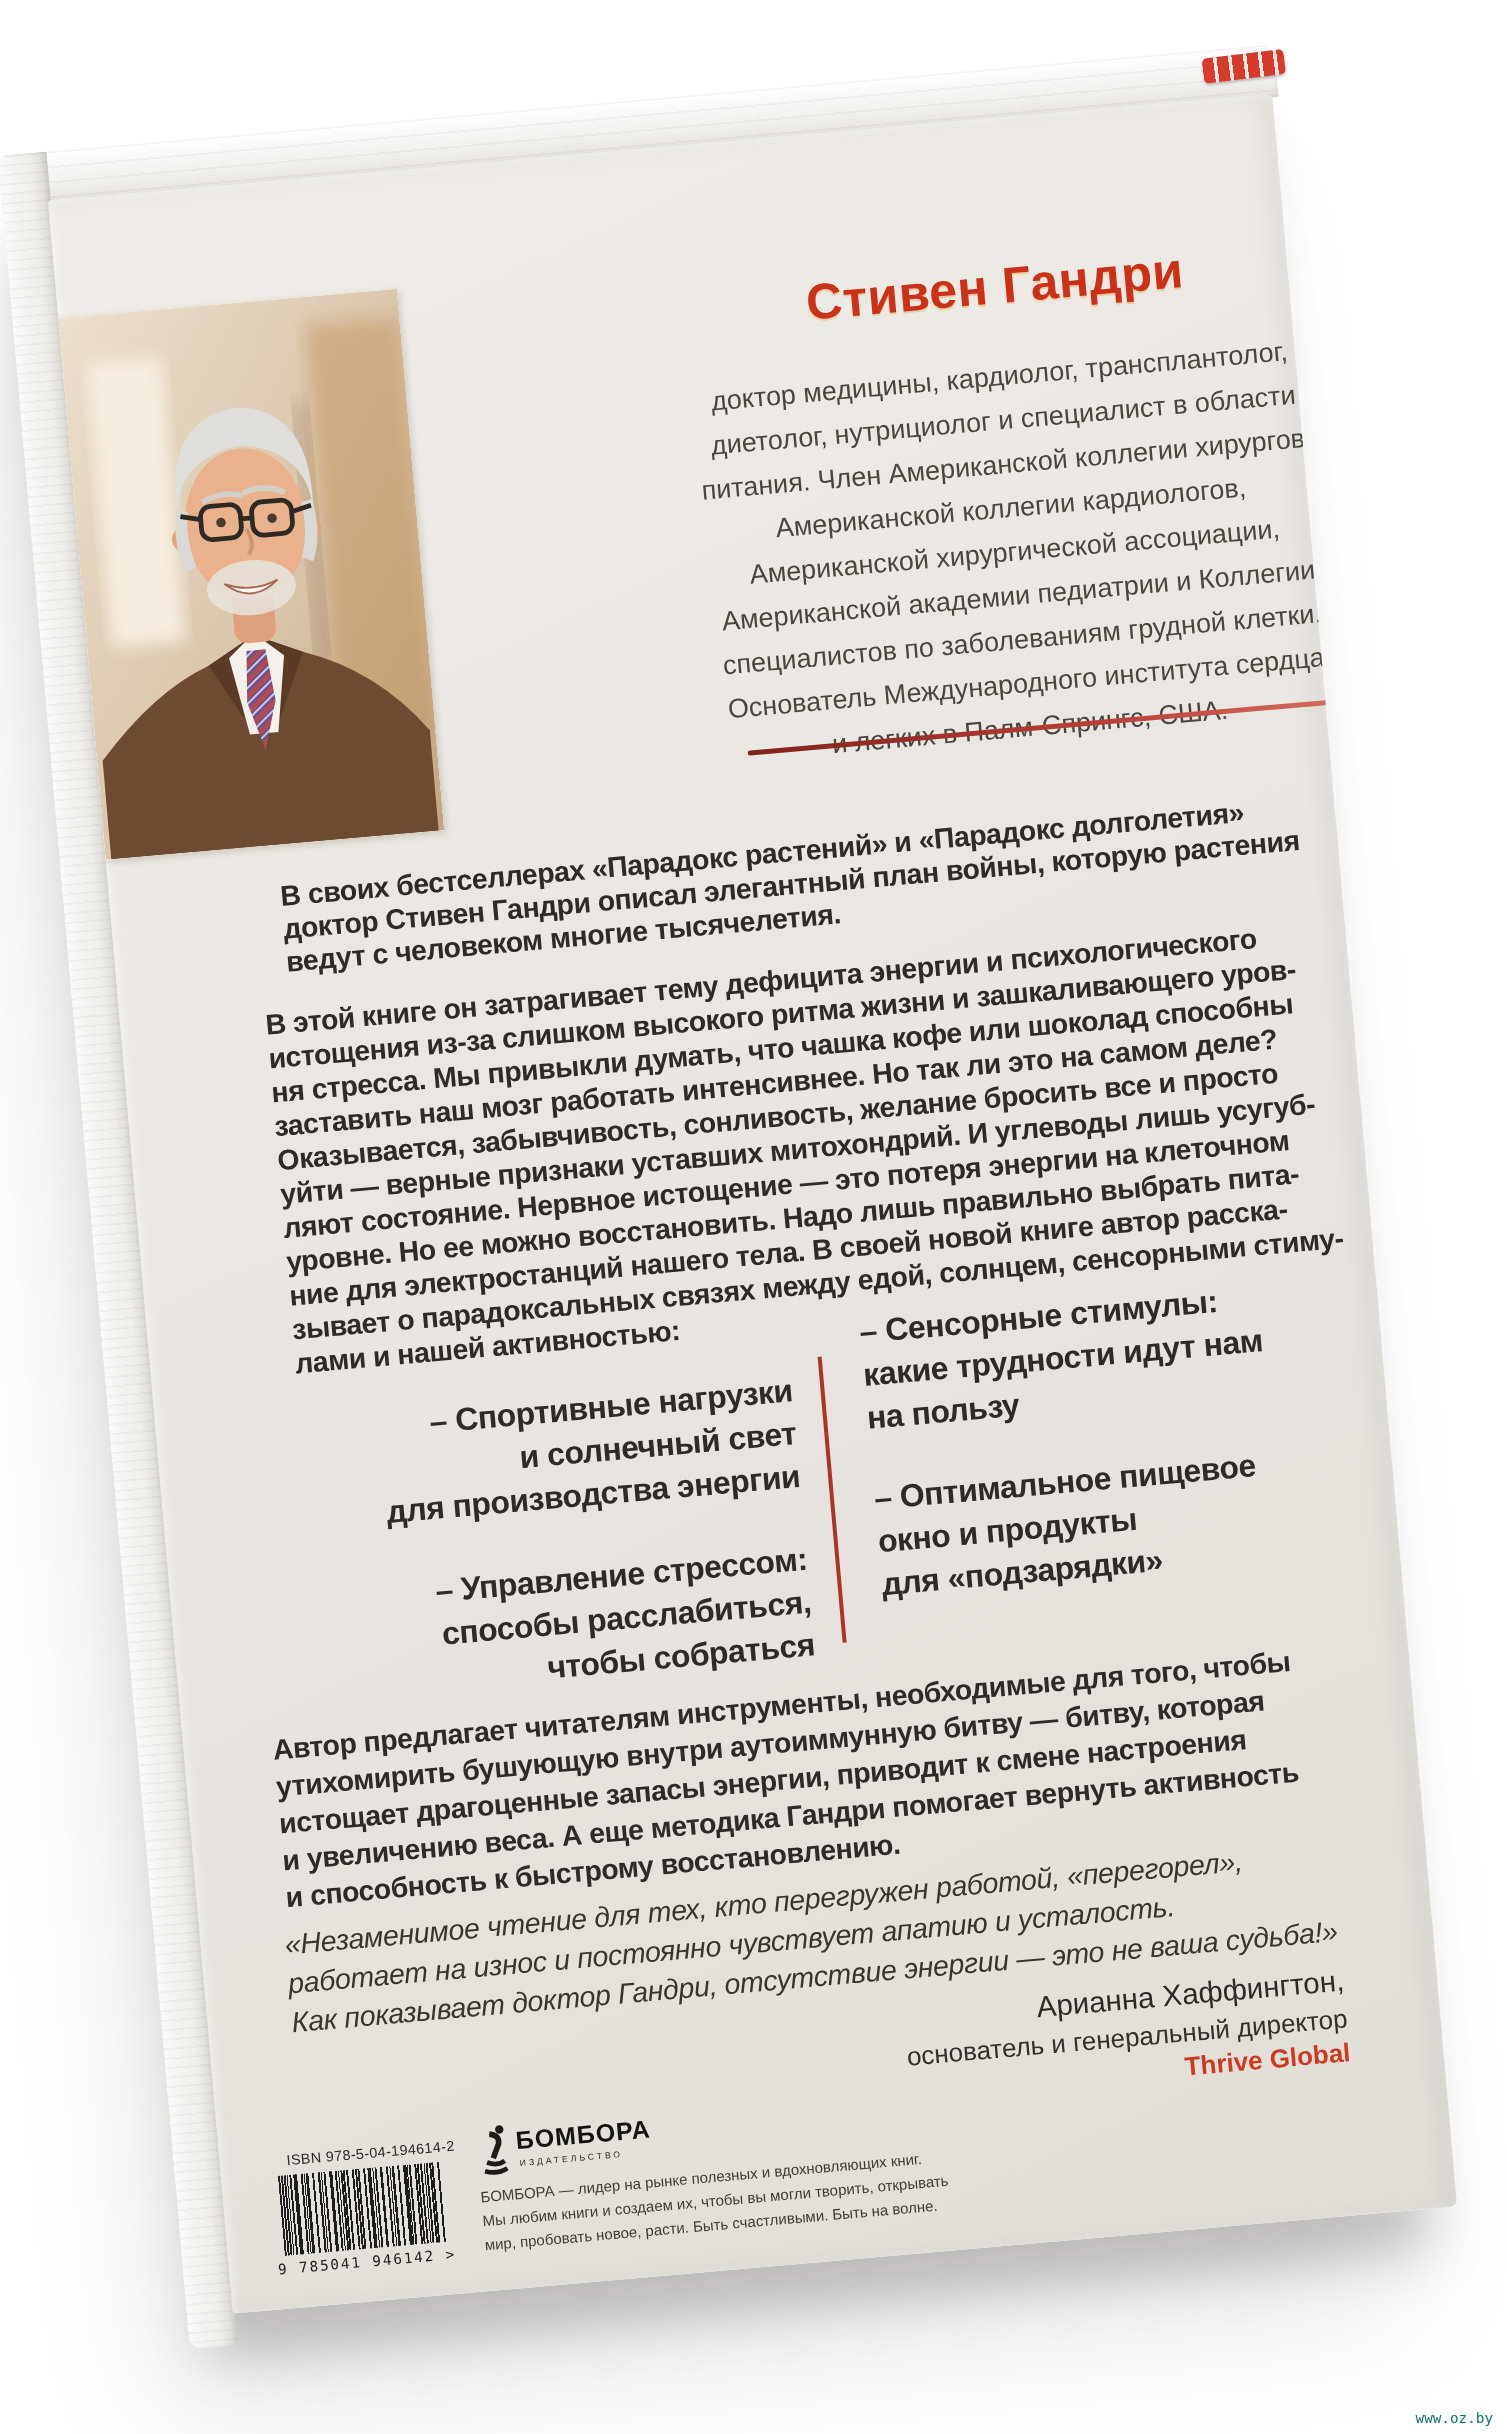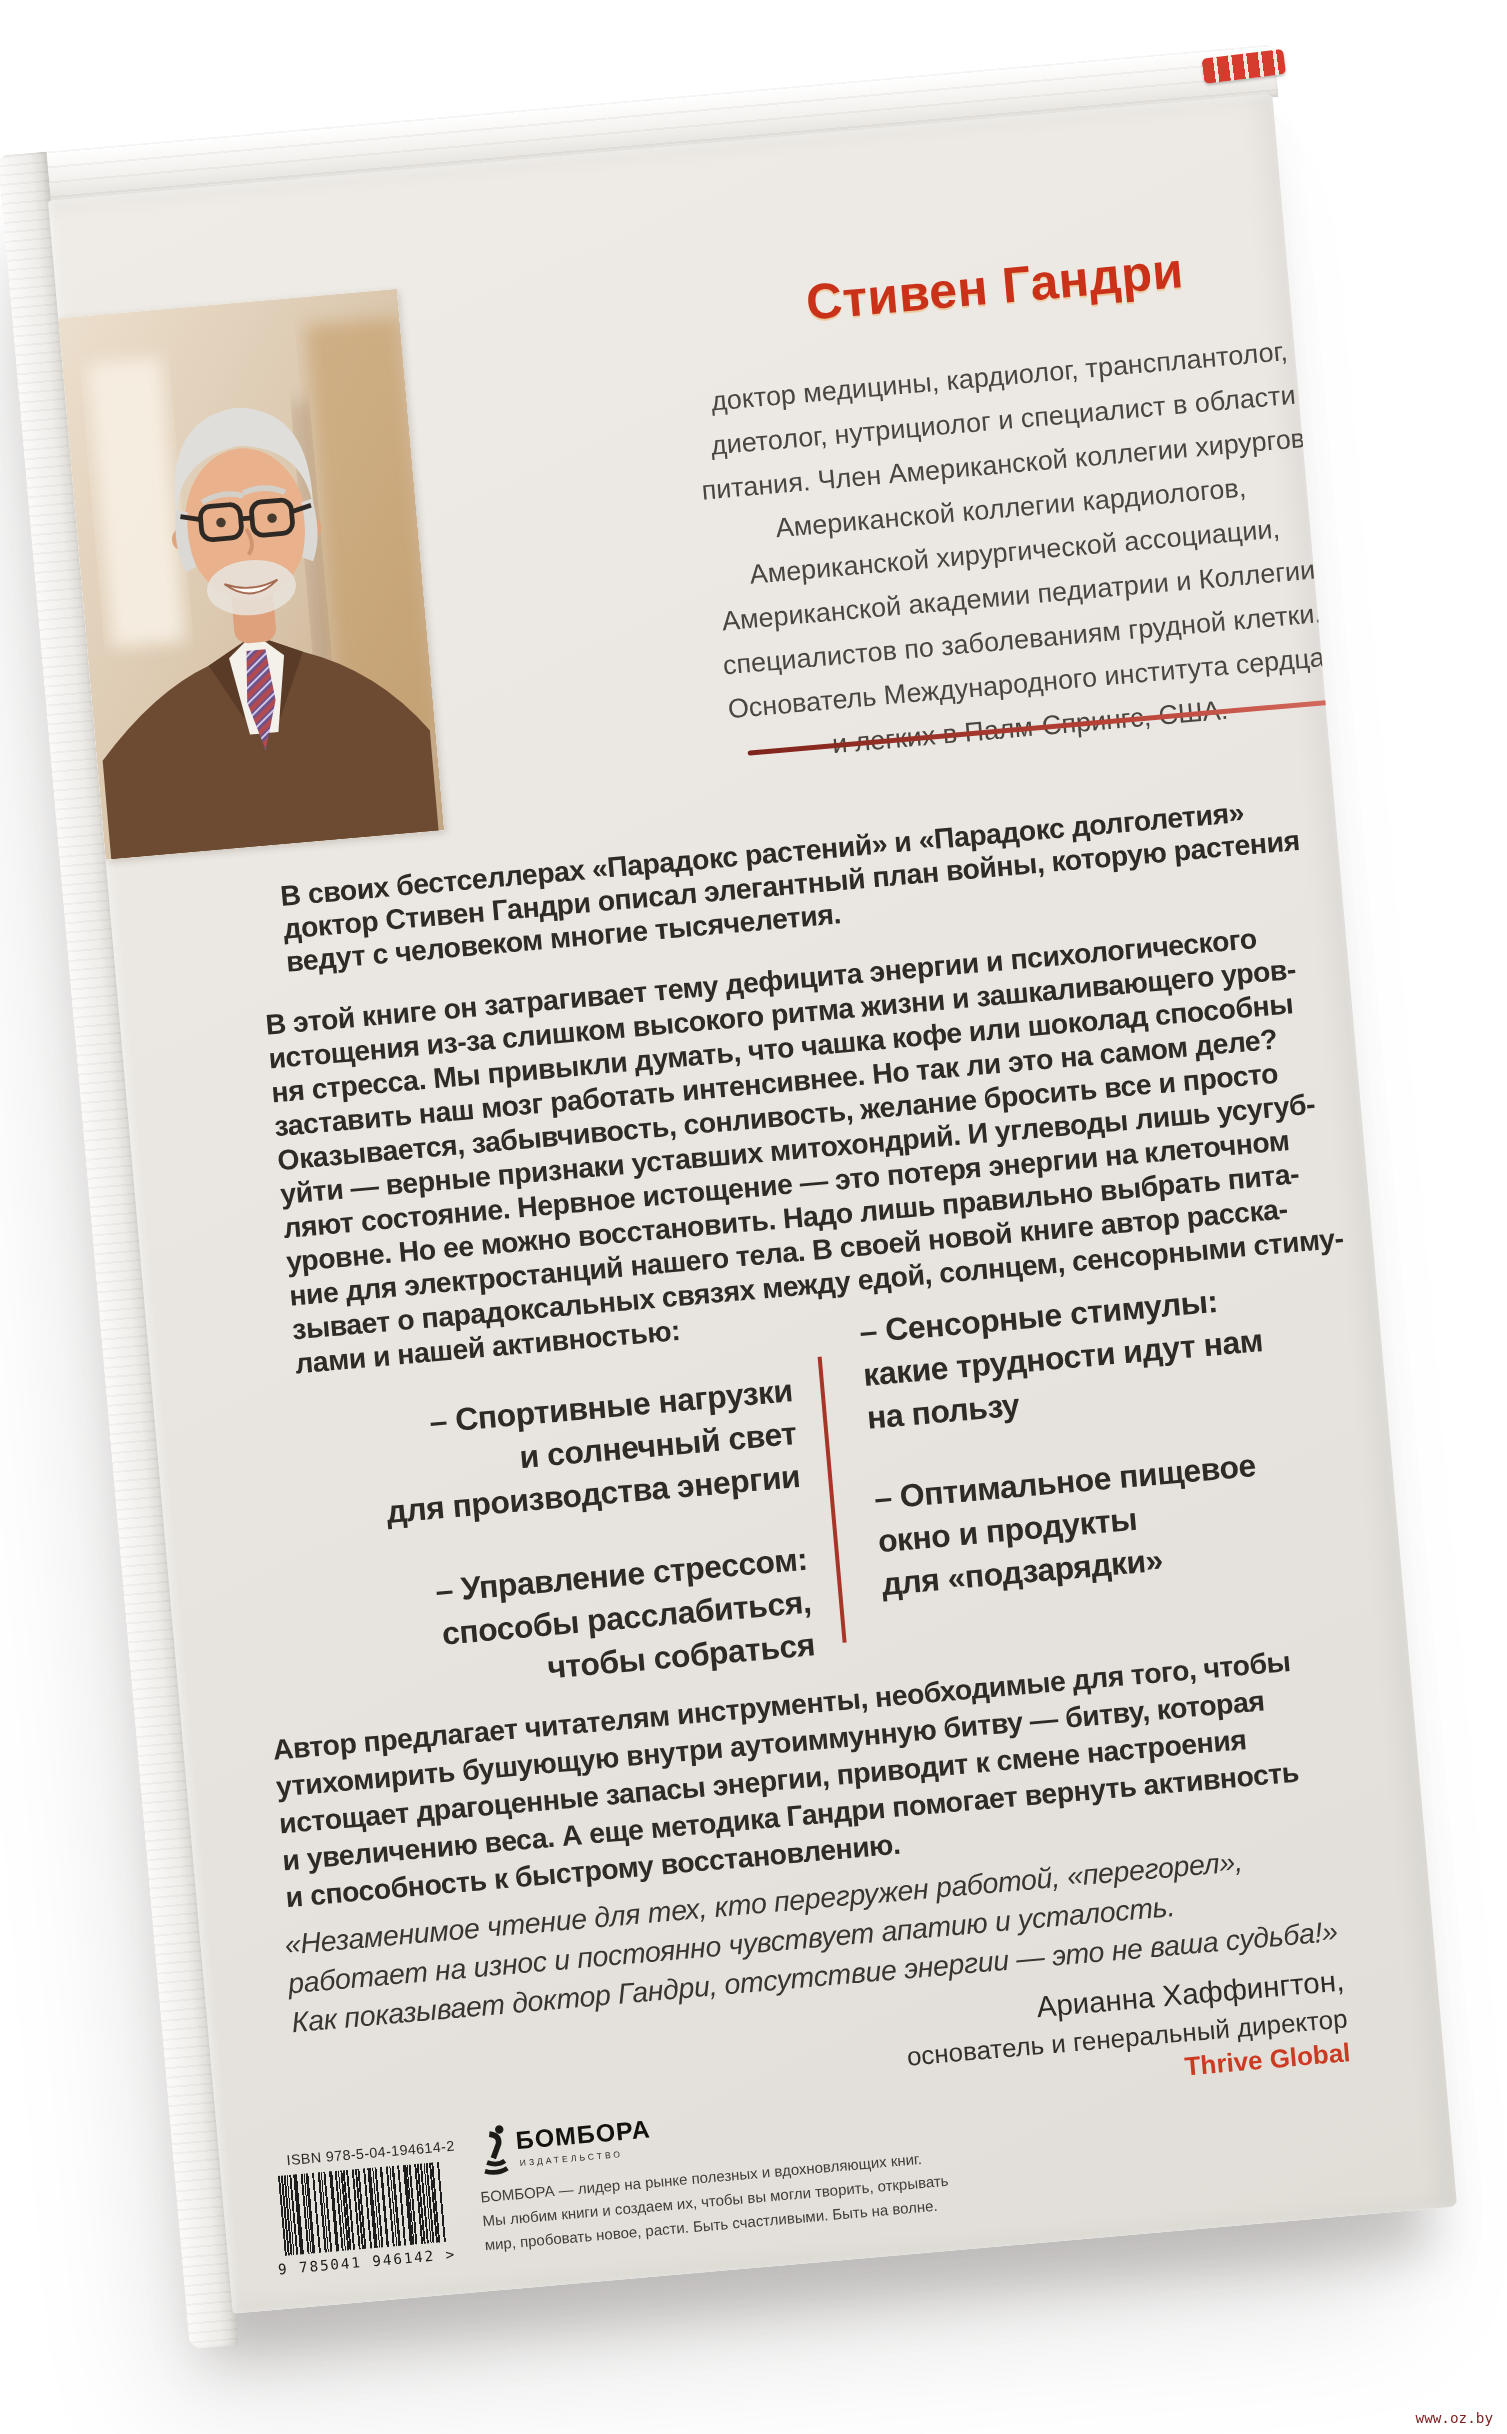--- a/index.html
+++ b/index.html
@@ -88,21 +88,21 @@
       repeating-linear-gradient(90deg,#1d1d1d 0 1px,transparent 1px 8.6px);
   }
   .barcode-digits{
     position:absolute;left:49px;top:2073px;width:209px;
     font-family:"DejaVu Sans Mono",monospace;font-size:14.3px;letter-spacing:1.9px;color:#1d1b18;
   }
   .pub-icon{position:absolute;left:259px;top:1955px;}
   .pub-name{position:absolute;left:297px;top:1959px;font-size:25px;font-weight:bold;letter-spacing:1px;color:#14120f;}
   .pub-sub{position:absolute;left:299px;top:1991px;font-size:8.6px;letter-spacing:3px;color:#2a2722;}
   .tagline{position:absolute;left:257px;top:2015px;font-size:15px;line-height:24px;color:#403b35;}
-  .watermark{position:absolute;right:15px;bottom:9.5px;font-family:"DejaVu Sans Mono",monospace;font-size:14.3px;color:#7f1d1d;}
+  .watermark{position:absolute;right:15px;bottom:9.5px;font-family:"DejaVu Sans Mono",monospace;font-size:14.3px;color:#0f766e;}
 </style>
 </head>
 <body>
 
 <div class="book">
   <div class="edge-top"></div>
   <div class="edge-left"></div>
   <div class="headband"></div>
 
   <div class="cover">

